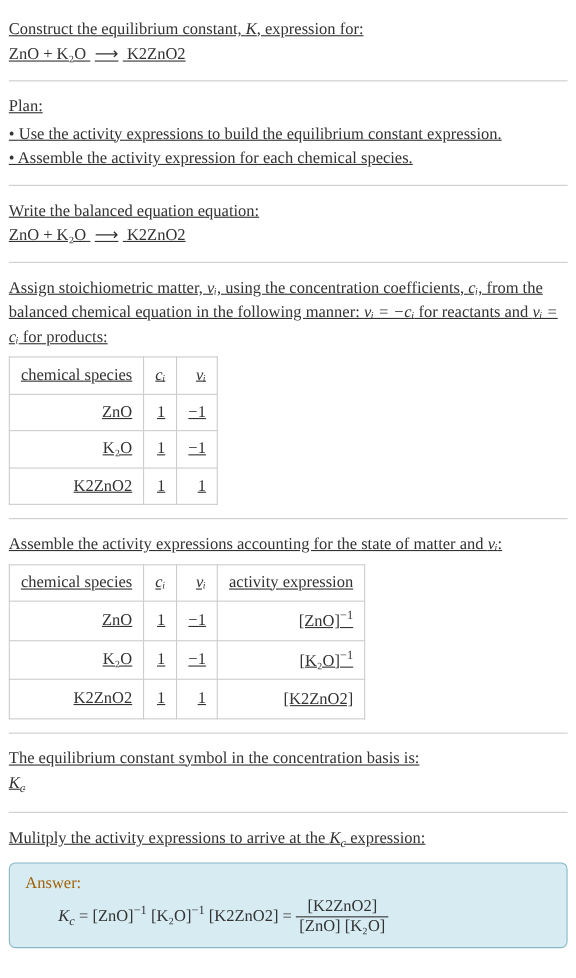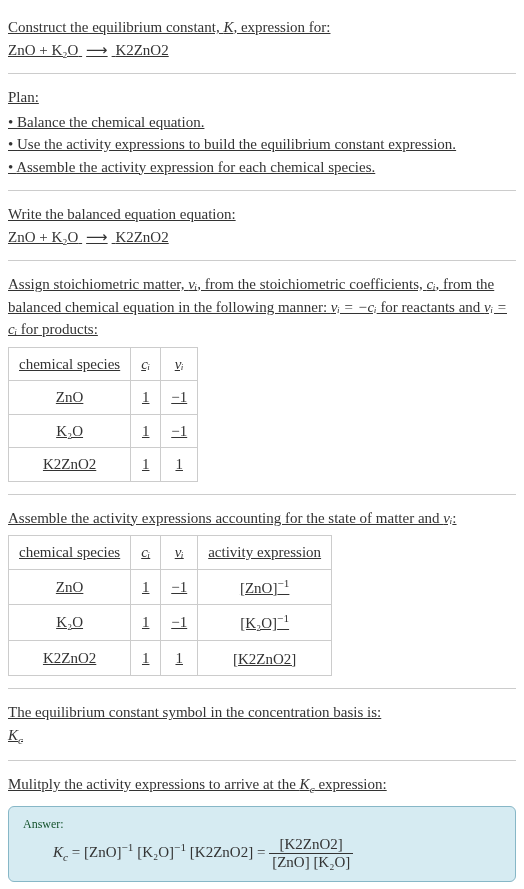--- a/index.html
+++ b/index.html
@@ -30,36 +30,36 @@
 .plan-list li::before {
   content: "• ";
 }
 table {
   border-collapse: collapse;
   margin: 6px 0;
 }
 td, th {
   border: 1px solid #ccc;
   padding: 5px 10px;
-  text-align: center;
+  text-align: right;
   font-weight: normal;
 }
 .sub { vertical-align: sub; font-size: 0.75em; }
 .sup { vertical-align: super; font-size: 0.75em; }
 .italic { font-style: italic; }
 .answer-box {
   background: #d6ebf2;
   border: 1px solid #87b7c7;
   border-radius: 6px;
   padding: 10px 14px;
   margin: 8px 0;
 }
 .answer-label {
-  font-size: 12px;
-  color: #14532d;
+  font-size: 15px;
+  color: #a16207;
   margin-bottom: 4px;
 }
 .frac {
   display: inline-block;
   text-align: center;
   vertical-align: middle;
 }
 .frac .num { display: block; border-bottom: 1px solid #333; padding: 0 3px; }
 .frac .den { display: block; padding: 0 3px; }
 .nowrap { white-space: nowrap; margin-top: 12px; }
@@ -75,41 +75,40 @@
     <span class="arrow">⟶</span>
     <span>K2ZnO2</span>
   </span>
 </div>
 
 <hr>
 
 <div class="section">
   <span>Plan:</span>
   <ul class="plan-list">
-    <li>Balance the chemical equation.</li>
     <li>Use the activity expressions to build the equilibrium constant expression.</li>
     <li>Assemble the activity expression for each chemical species.</li>
   </ul>
 </div>
 
 <hr>
 
 <div class="section">
   <span>Write the balanced equation equation:</span><br>
   <span class="nowrap">
     <span>ZnO + K₂O</span>
     <span class="arrow">⟶</span>
     <span>K2ZnO2</span>
   </span>
 </div>
 
 <hr>
 
 <div class="section">
-  <span>Assign stoichiometric matter, </span><span class="italic">νᵢ</span><span>, from the stoichiometric coefficients, </span><span class="italic">cᵢ</span><span>, from the balanced chemical equation in the following manner: </span><span class="italic">νᵢ = −cᵢ</span><span> for reactants and </span><span class="italic">νᵢ = cᵢ</span><span> for products:</span>
+  <span>Assign stoichiometric matter, </span><span class="italic">νᵢ</span><span>, using the concentration coefficients, </span><span class="italic">cᵢ</span><span>, from the balanced chemical equation in the following manner: </span><span class="italic">νᵢ = −cᵢ</span><span> for reactants and </span><span class="italic">νᵢ = cᵢ</span><span> for products:</span>
 
   <table>
     <tbody>
         <tr>
       <th>chemical species</th>
       <th class="italic">cᵢ</th>
       <th class="italic">νᵢ</th>
     </tr>
     <tr>
       <td>ZnO</td>

